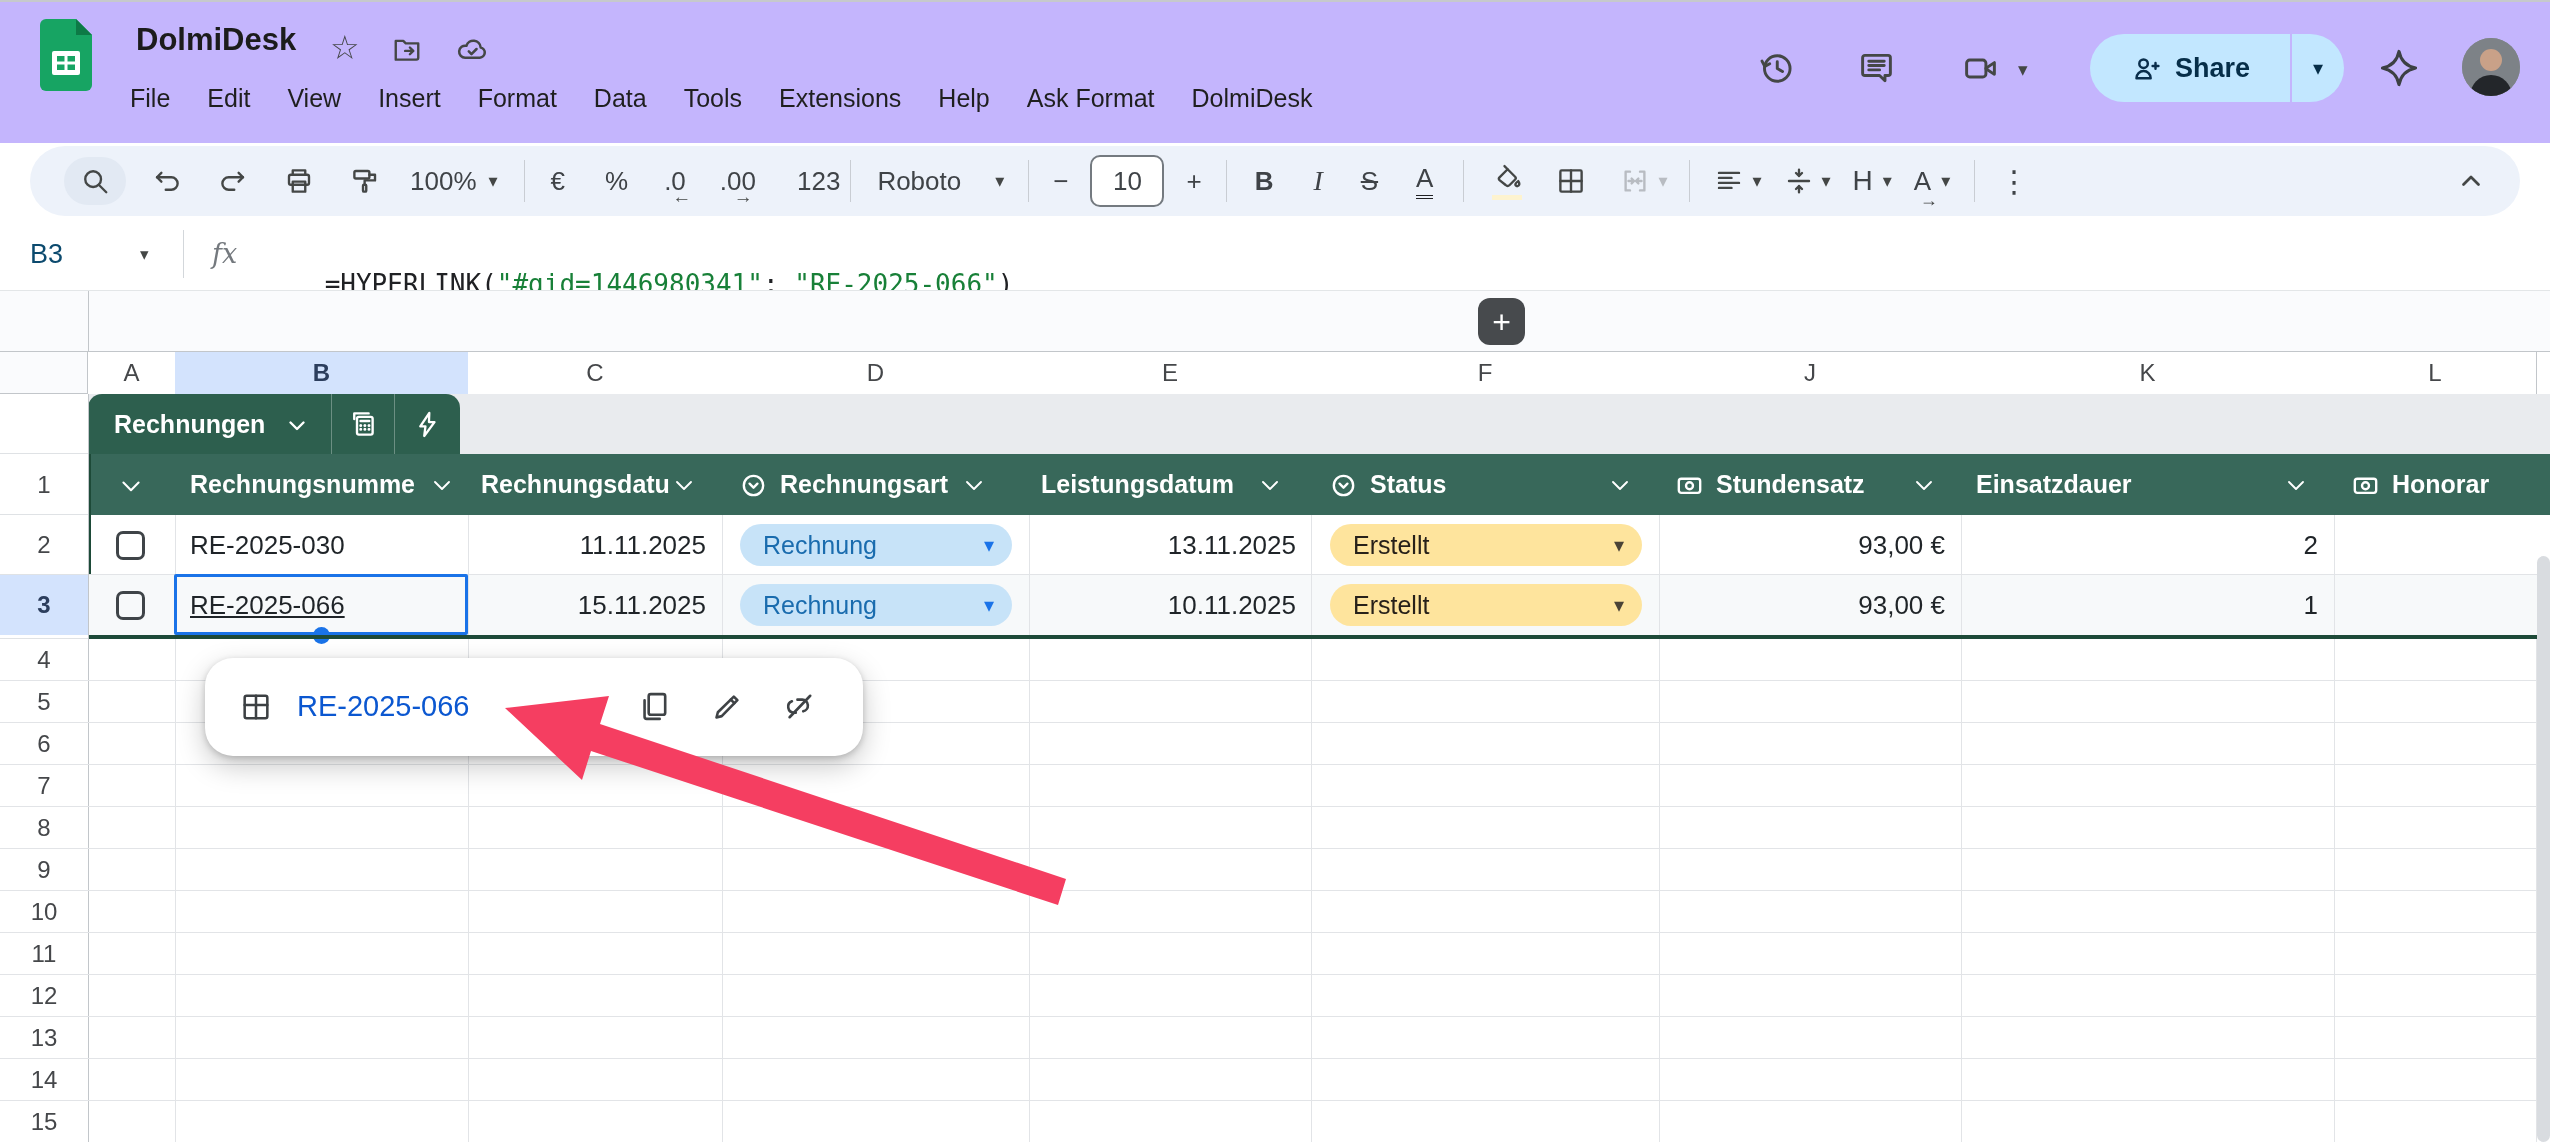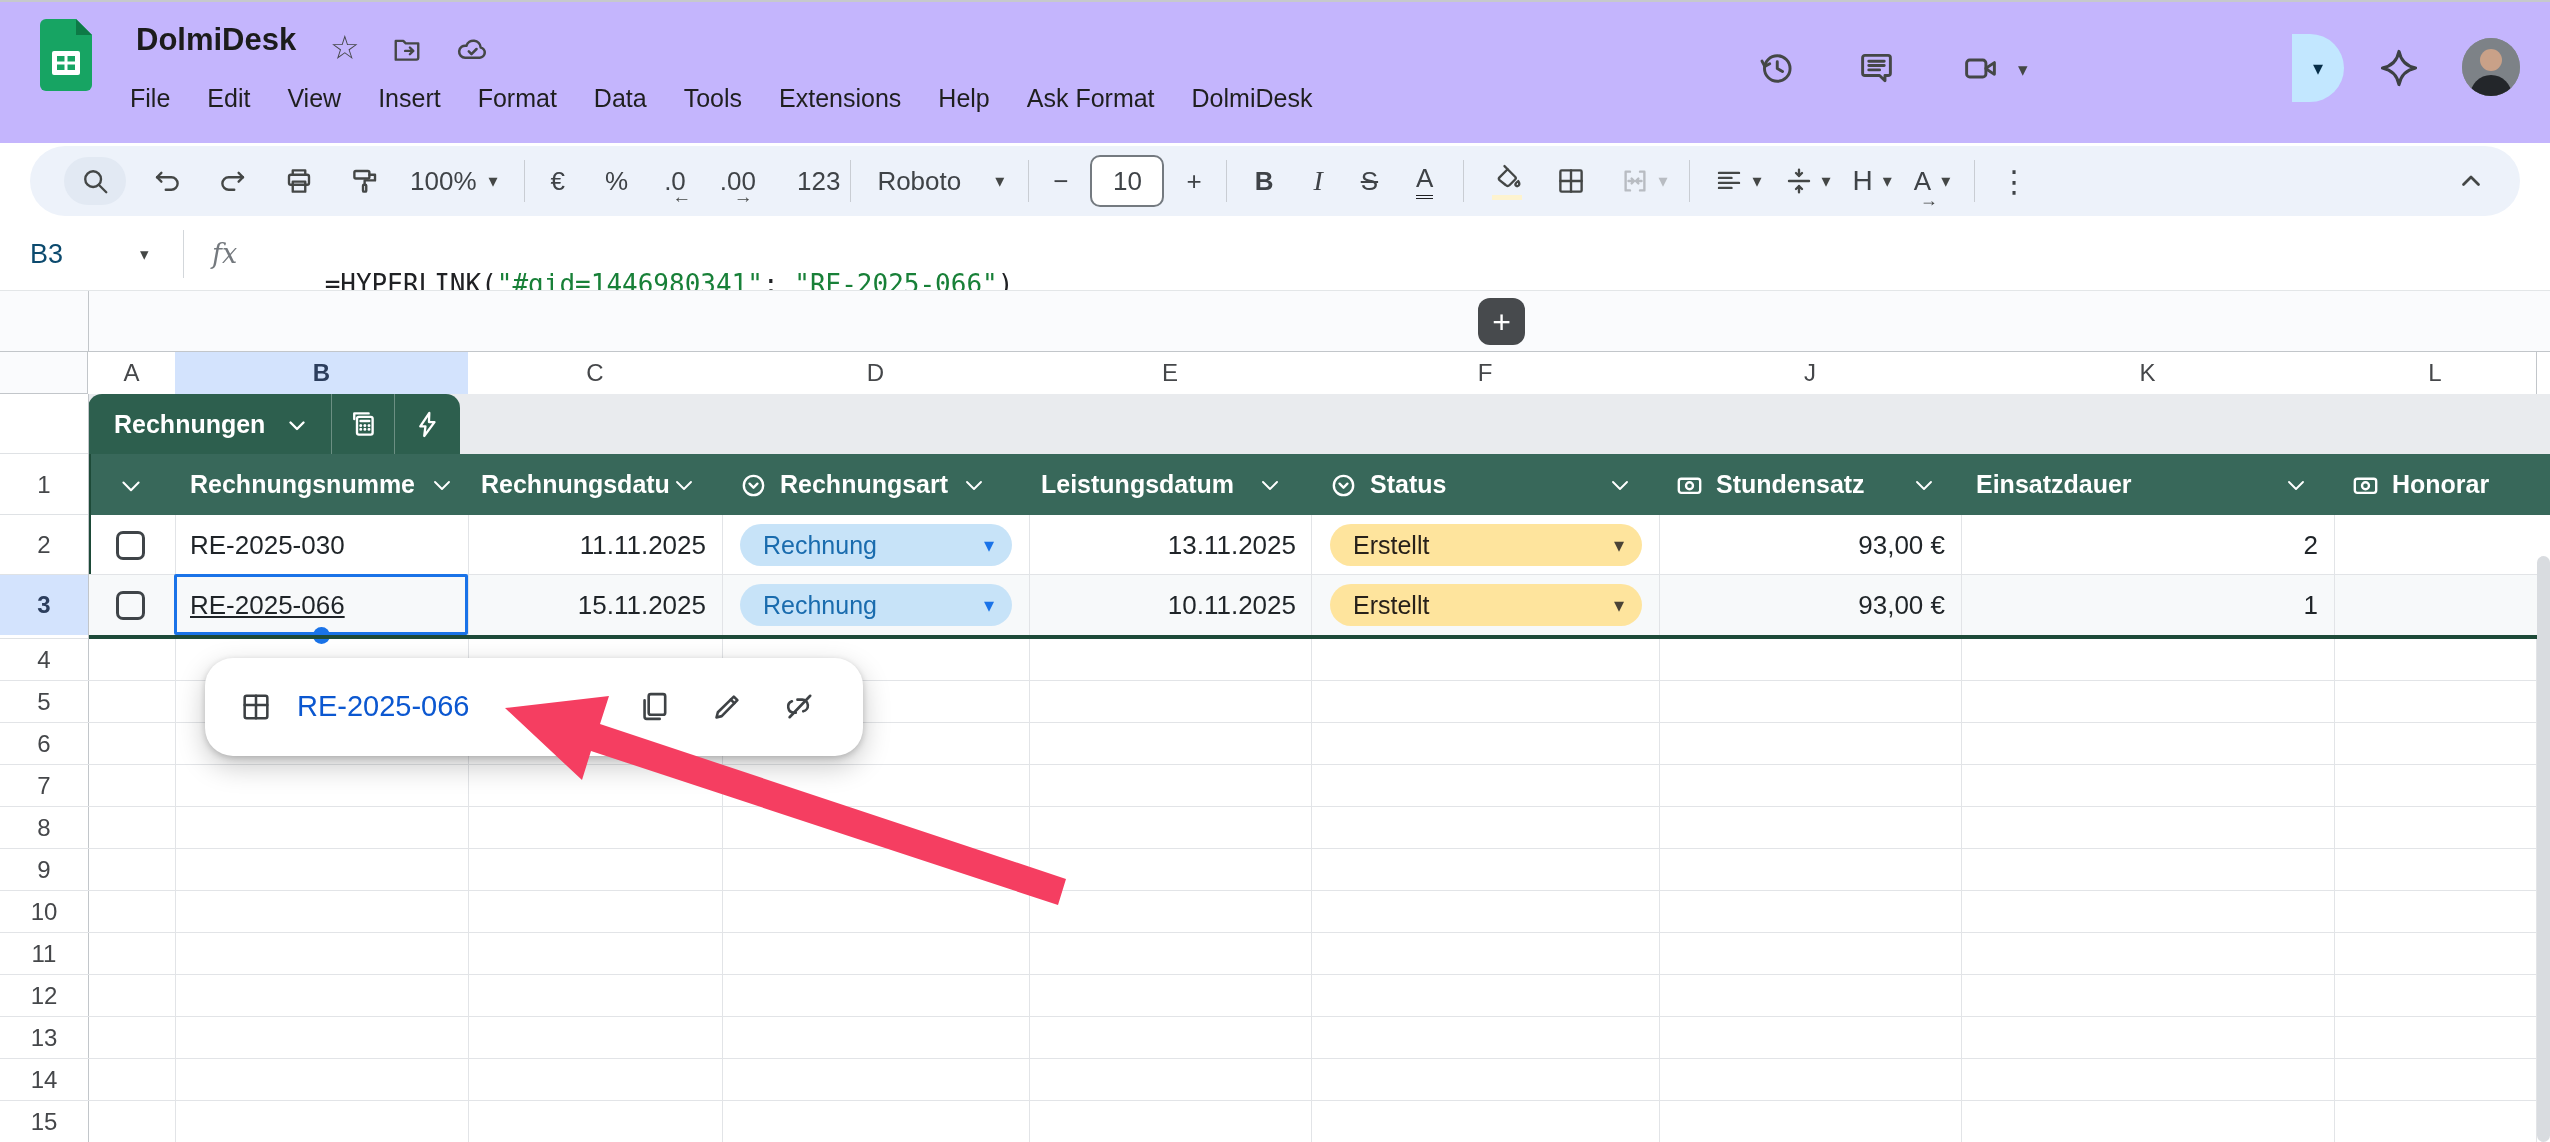--- a/index.html
+++ b/index.html
@@ -192,20 +192,28 @@
         <use href="#i-comment"></use>
       </svg>
     </div>
   <div class="abs" style="left:1962px;top:48px">
       <svg class="ic" width="37" height="37">
         <use href="#i-camera"></use>
       </svg>
     </div>
   <div class="abs" style="left:2018px;top:56px;font-size:19px;color:#444746">▾</div>
 
+  <div class="abs" style="left:2090px;top:32px;width:200px;height:68px;background:#c2e7ff;border-radius:34px 0 0 34px;display:flex;align-items:center;justify-content:center;gap:14px">
+    <span>
+        <svg class="ic" width="31" height="31" style="color:#0a2e4c">
+          <use href="#i-person"></use>
+        </svg>
+      </span>
+    <span style="font-size:27px;font-weight:600;color:#062e49">Share</span>
+  </div>
   <div class="abs" style="left:2292px;top:32px;width:52px;height:68px;background:#c2e7ff;border-radius:0 34px 34px 0;display:flex;align-items:center;justify-content:center">
     <span style="font-size:20px;color:#062e49">▾</span>
   </div>
 
   <div class="abs" style="left:2380px;top:47px">
       <svg class="ic" width="38" height="38" style="color:#3c4043">
         <use href="#i-sparkle"></use>
       </svg>
     </div>
   <div class="abs" style="left:2462px;top:36px;width:58px;height:58px;border-radius:50%;overflow:hidden;background:#8a8f94">

